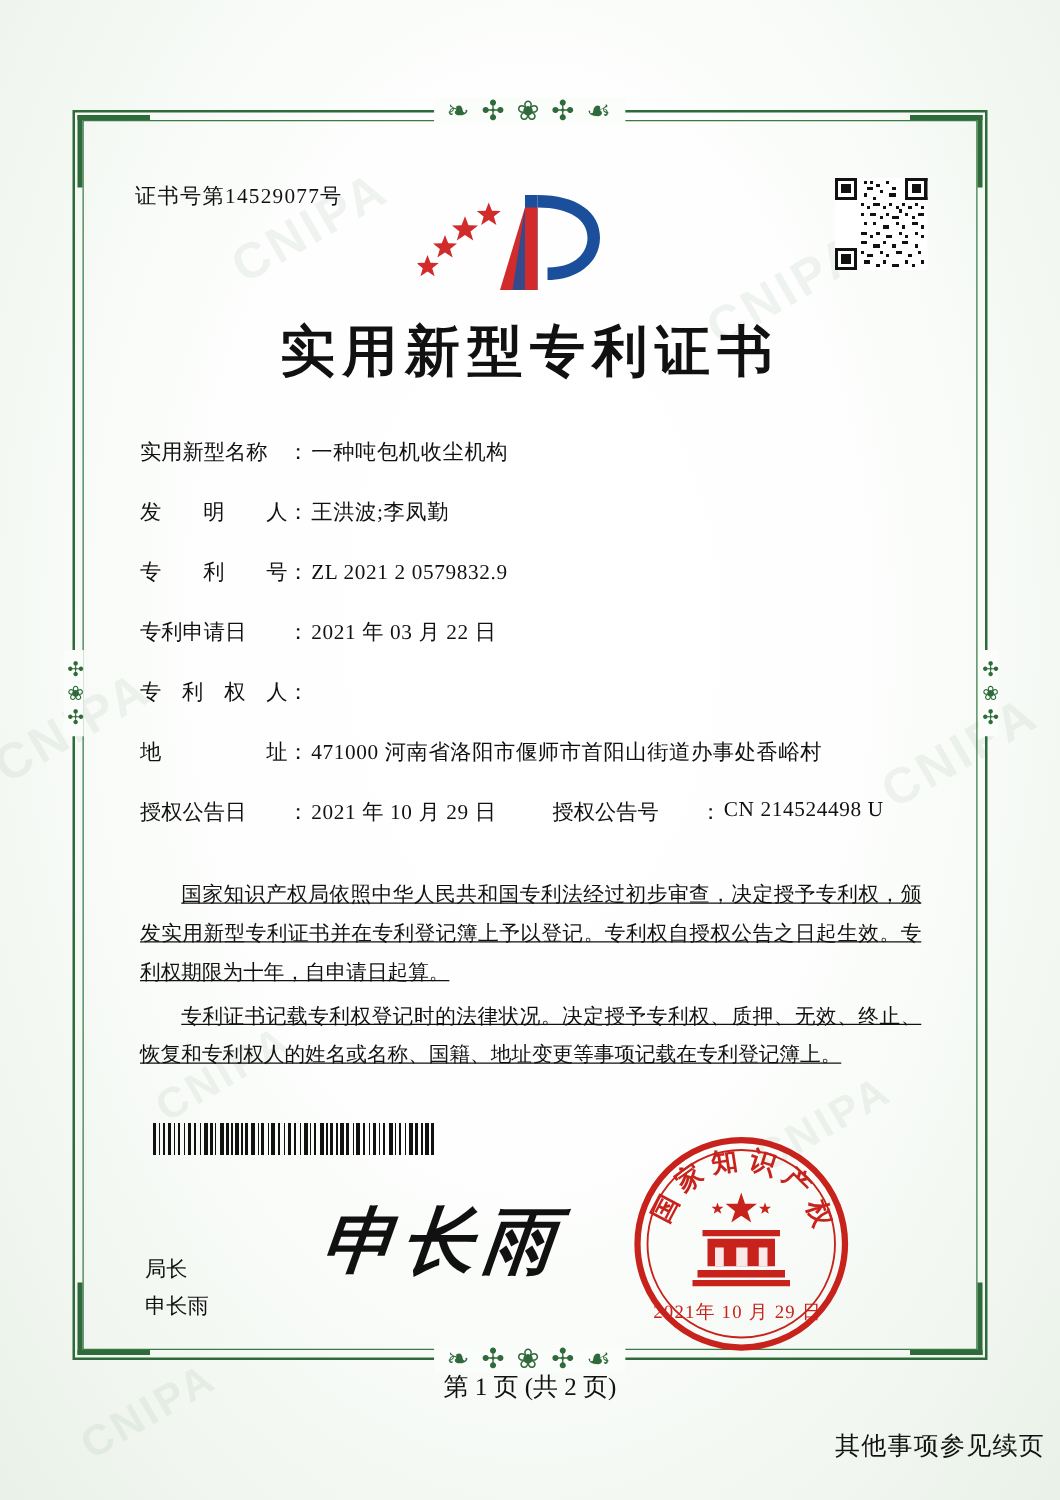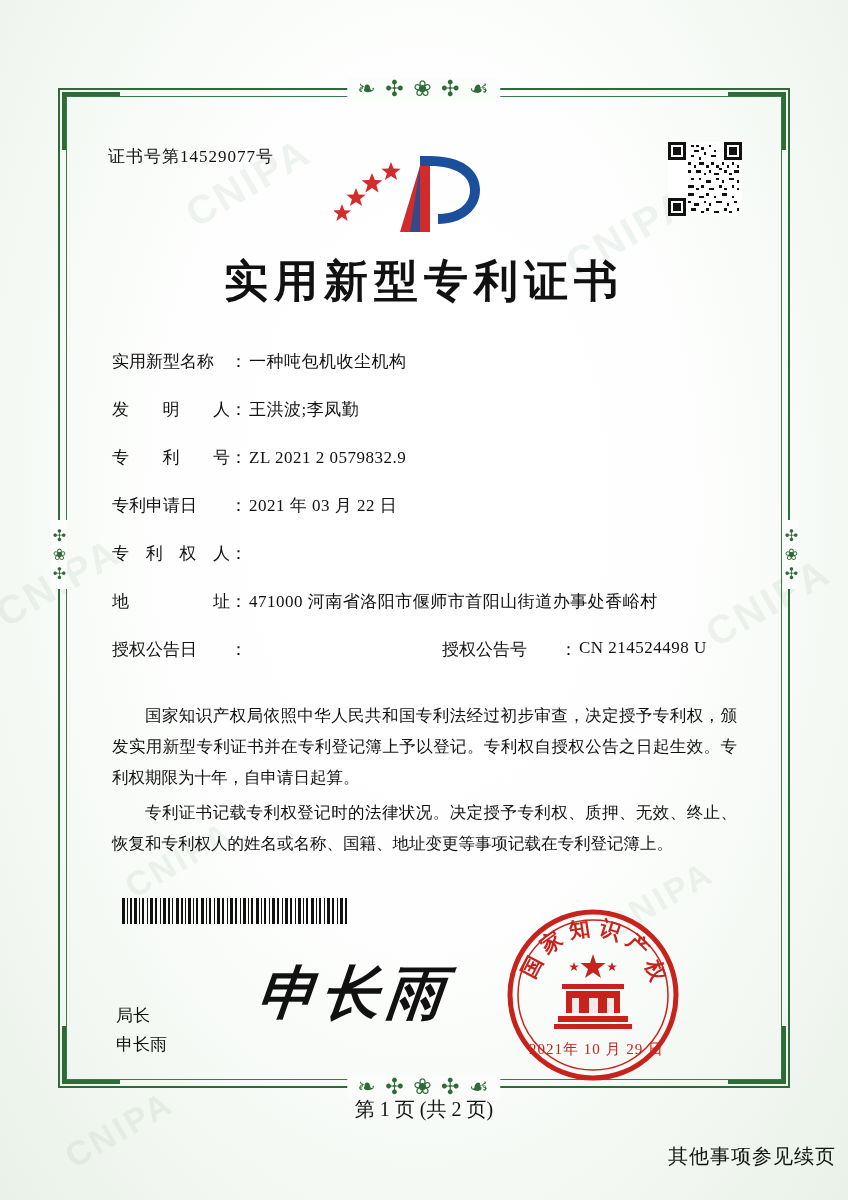--- a/index.html
+++ b/index.html
@@ -162,20 +162,21 @@
 
   
   .para-wrap {
     position: absolute;
     left: 112px; top: 700px;
     width: 625px;
     font-size: 16.5px;
     line-height: 31px;
     color: #111;
     text-align: justify;
+    text-decoration: underline;
   }
   .para { text-indent: 2em; margin: 0 0 4px 0; }
 
   
   .barcode {
     position: absolute;
     left: 122px; top: 898px;
     width: 226px; height: 26px;
   }
 
@@ -201,23 +202,23 @@
   }
 
   
   .seal {
     position: absolute;
     left: 506px; top: 908px;
     width: 174px; height: 174px;
   }
   .seal-date {
     position: absolute;
-    left: 488px; top: 1040px;
+    left: 502px; top: 1040px;
     width: 176px;
-    text-align: right;
+    text-align: center;
     font-size: 15px;
     color: #c8221c;
     letter-spacing: 1px;
   }
 
   
   .page-no {
     position: absolute;
     left: 0; right: 0; top: 1096px;
     text-align: center;
@@ -413,20 +414,21 @@
         <span>址</span>
       </span>
       <span class="field-colon">：</span>
       <span class="field-value">471000 河南省洛阳市偃师市首阳山街道办事处香峪村</span>
     </div>
 
     <div class="row-dual">
       <span class="seg1">
         <span class="field-label">授权公告日</span>
         <span class="field-colon">：</span>
+        <span class="field-value">2021 年 10 月 29 日</span>
       </span>
       <span class="seg2">
         <span class="field-label">授权公告号</span>
         <span class="field-colon">：</span>
         <span class="field-value">CN 214524498 U</span>
       </span>
     </div>
   </div>
 
   <div class="para-wrap">

